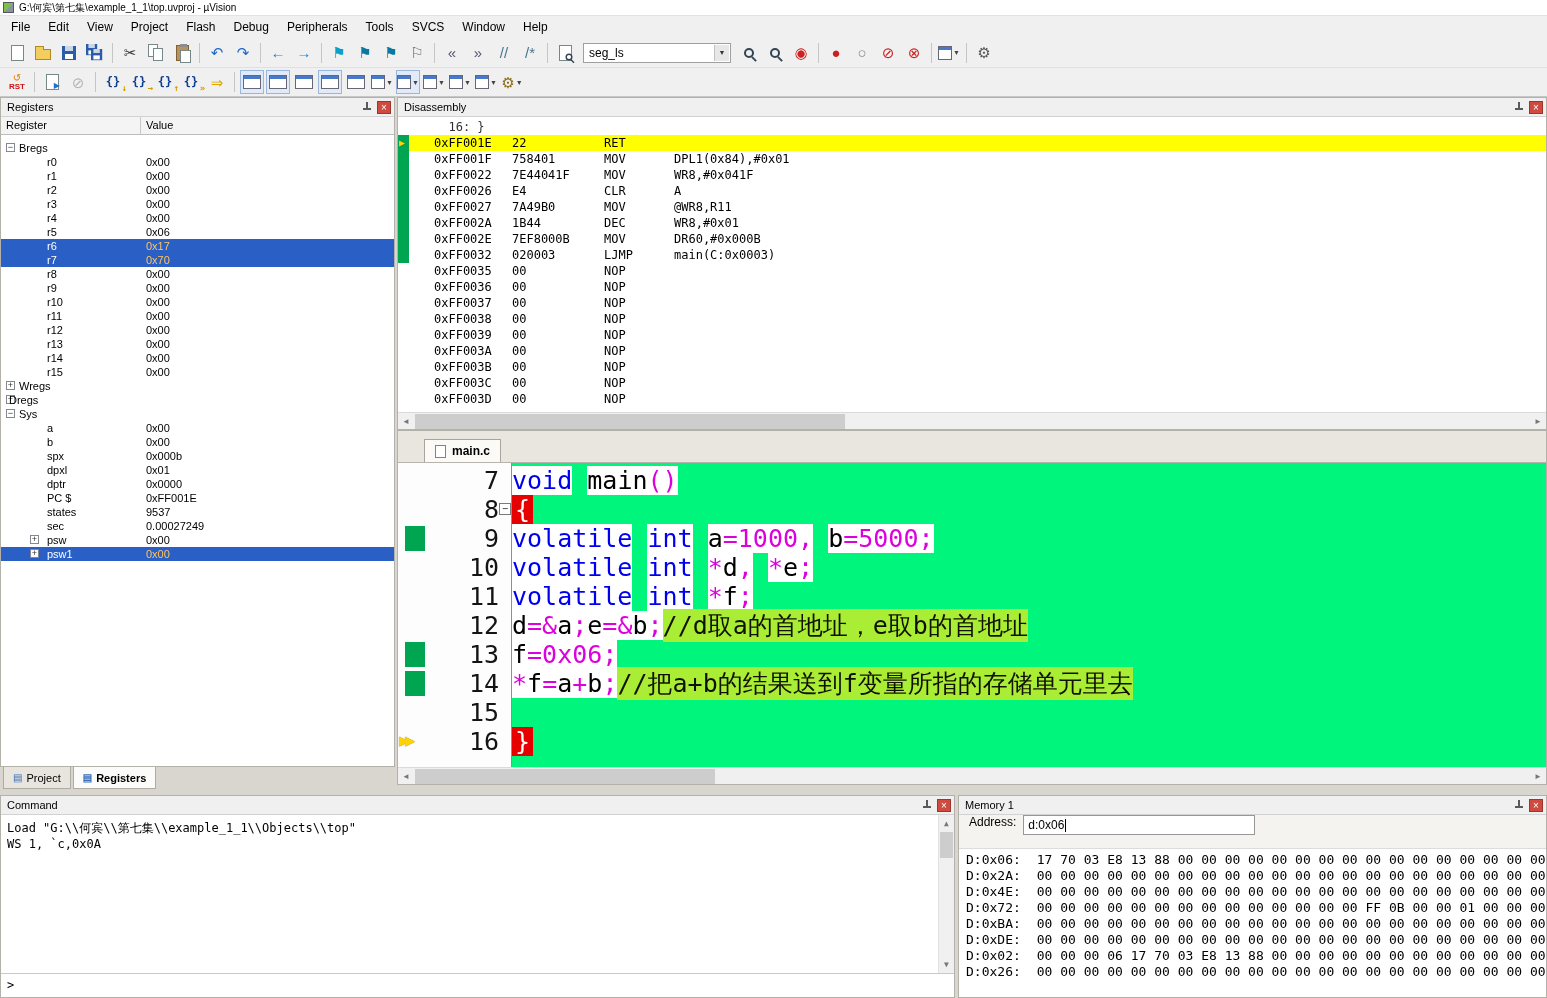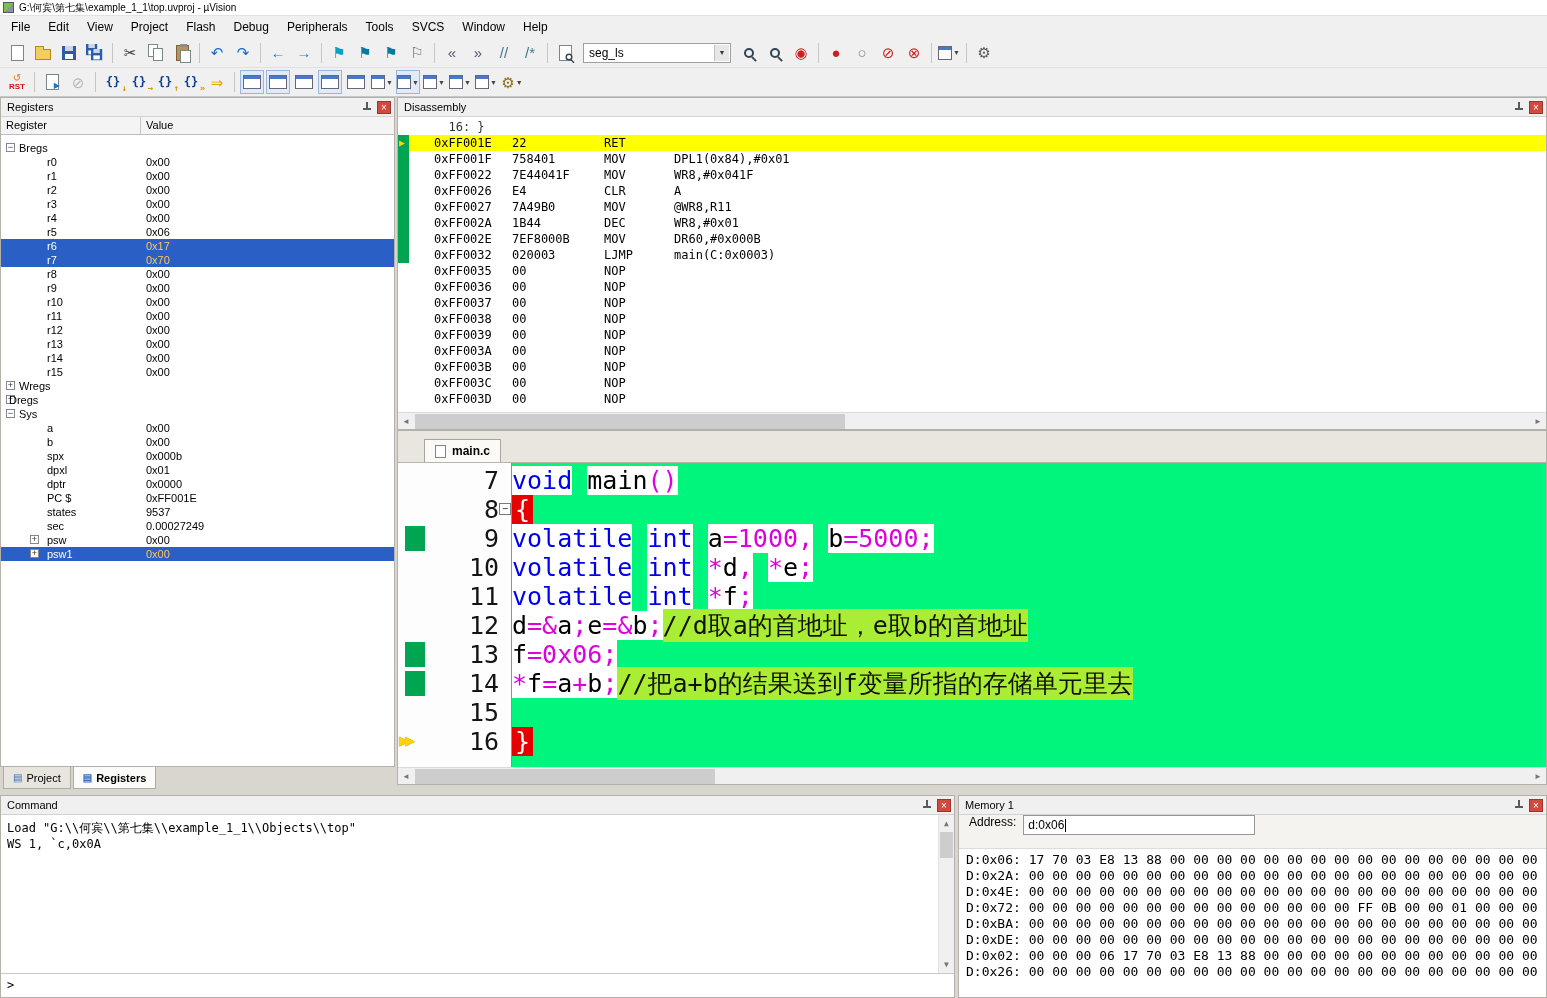--- a/index.html
+++ b/index.html
@@ -119,21 +119,21 @@
 .cmd-body{flex:1;position:relative;font-family:"DejaVu Sans Mono",monospace;font-size:12px;padding:5px 20px 0 6px;overflow:hidden}
 .cmd-line{height:16px;line-height:16px;white-space:pre}
 .cmd-input{height:24px;border-top:1px solid #c9c9c9;font-family:"DejaVu Sans Mono",monospace;font-size:12px;padding:4px 6px;flex:none;background:#fff}
 
 #memory{position:absolute;left:958px;top:795px;width:589px;height:203px;background:#fff;border:1px solid #b4b1aa;display:flex;flex-direction:column}
 .mem-addrbar{height:34px;background:#f4f3f0;border-bottom:1px solid #dcdcdc;display:flex;padding-left:10px;font-size:12px;gap:7px;flex:none}
 .mem-input{width:232px;height:20px;background:#fff;border:1px solid #979797;font-size:12px;padding-left:4px;display:flex;align-items:center}
 .caret{display:inline-block;width:1px;height:13px;background:#000;margin-left:1px}
 .mem-body{flex:1;font-family:"DejaVu Sans Mono",monospace;font-size:13px;padding:3px 0 0 7px;overflow:hidden}
 .mrow{height:16px;line-height:16px;white-space:pre}
-.maddr{margin-right:8px}
+.maddr{margin-right:16px}
 </style>
 </head>
 <body>
 
 <div id="titlebar">
   <div id="app-icon"></div>
   <span>G:\何宾\第七集\example_1_1\top.uvproj - µVision</span>
 </div>
 <div id="menubar">
     <div class="menu-item">File</div>

